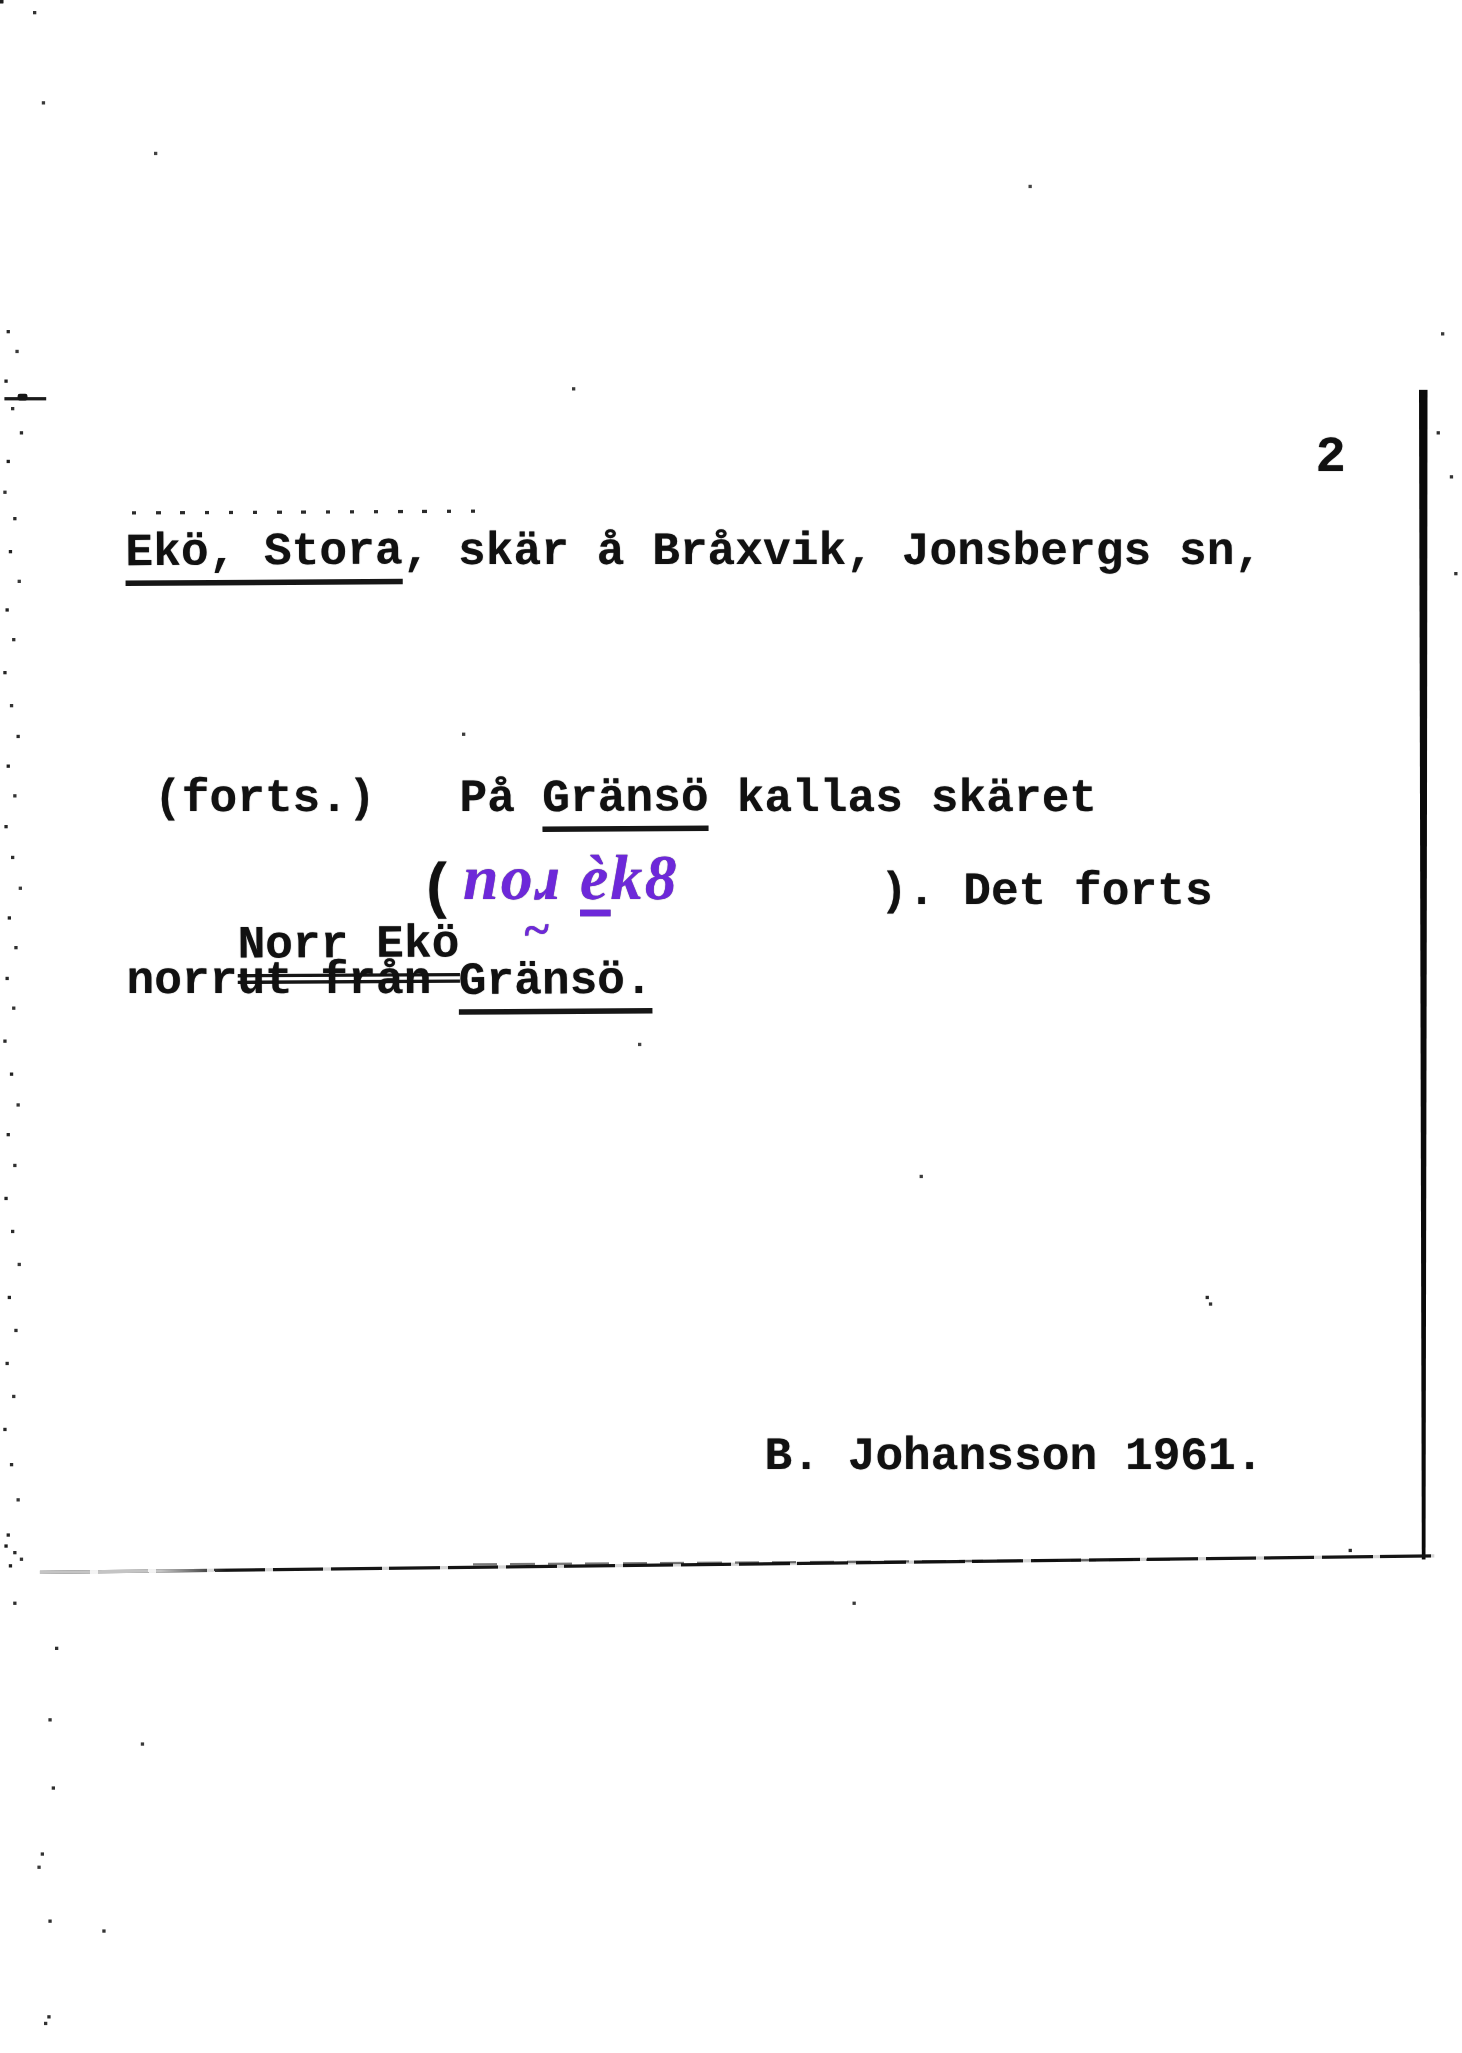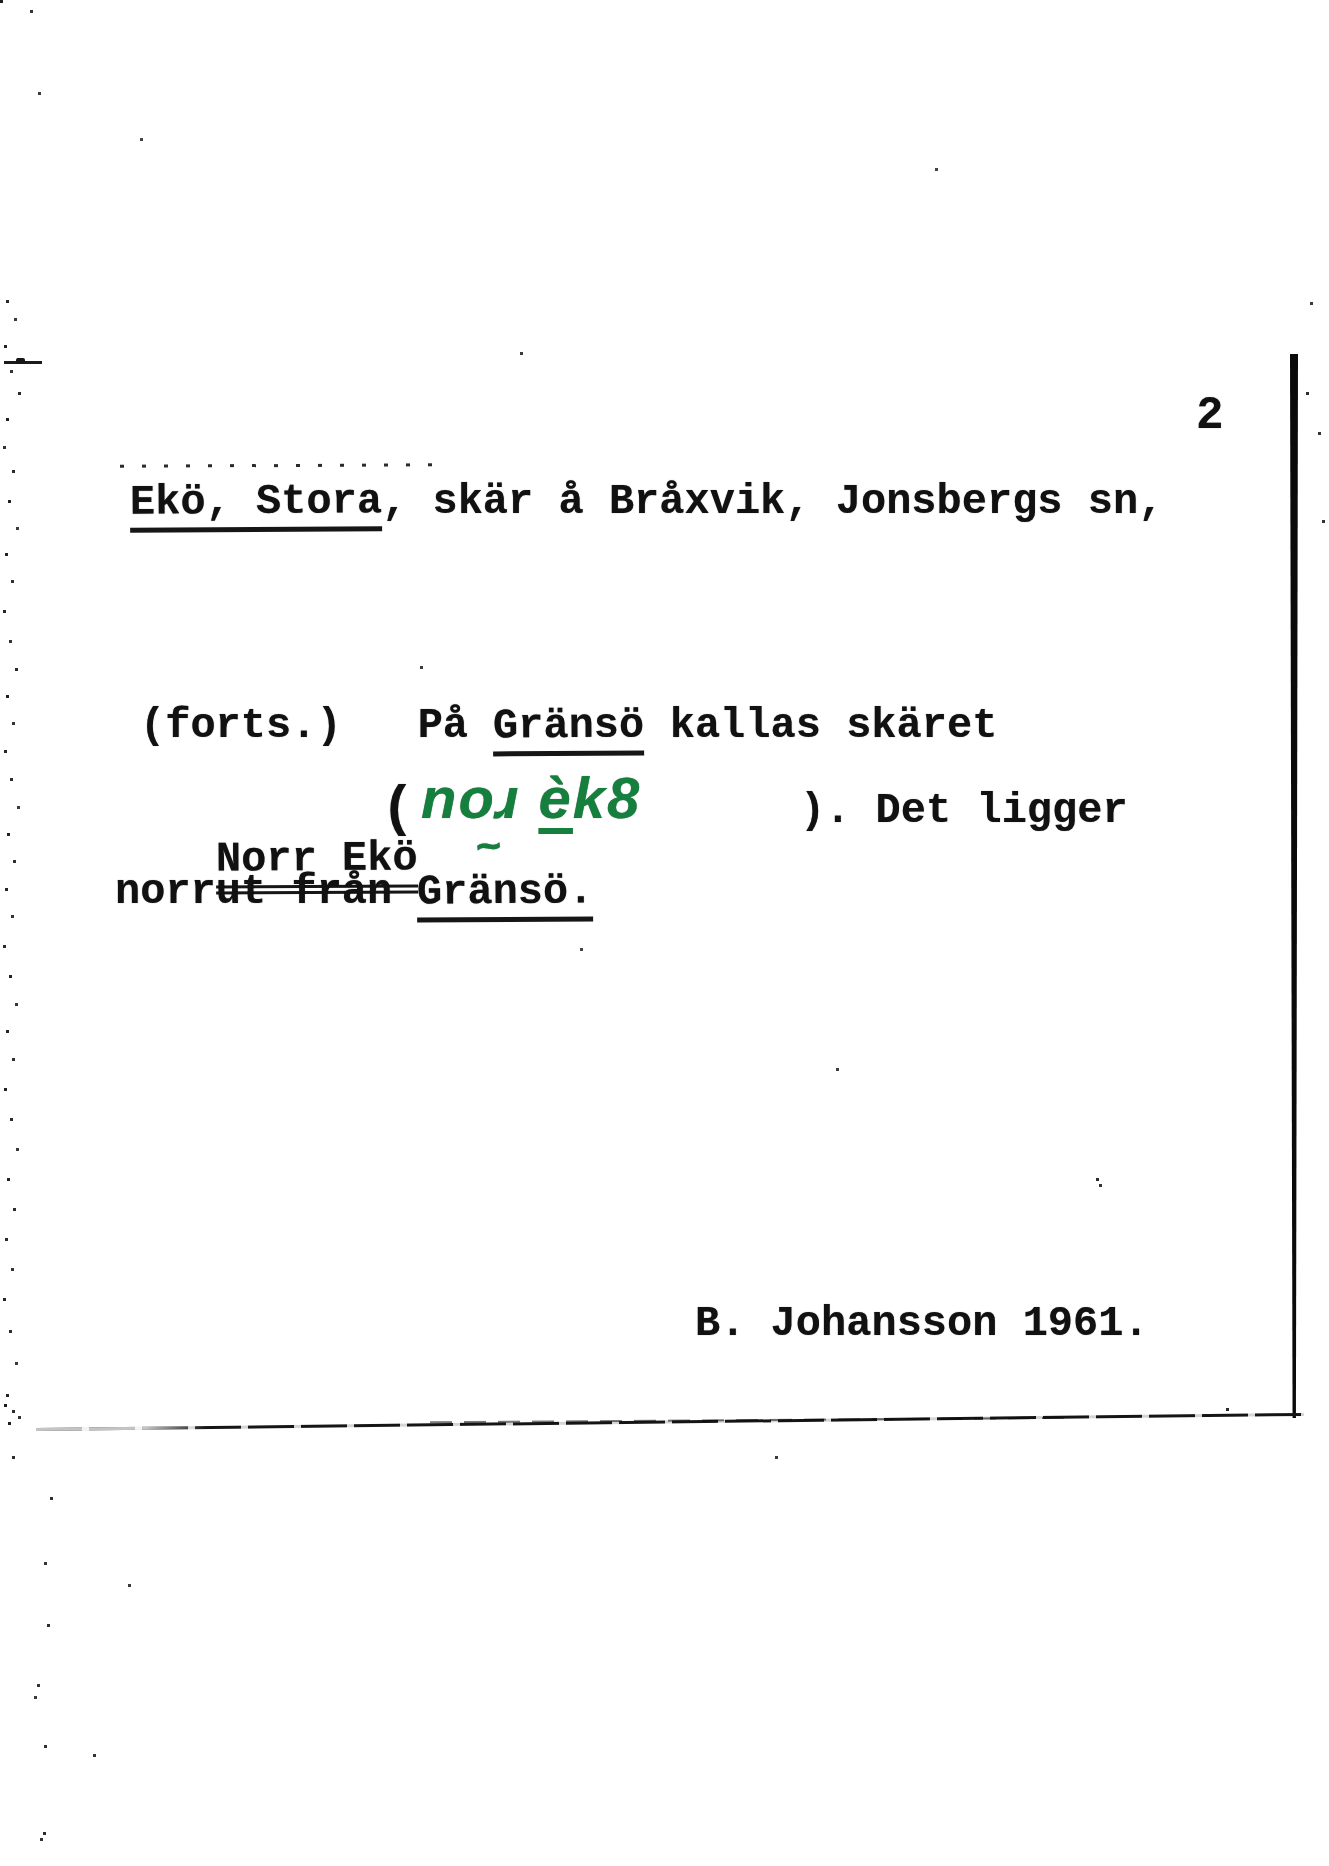--- a/index.html
+++ b/index.html
@@ -17,21 +17,21 @@
     color:#111111;
     font-family:"Liberation Mono", monospace;
     font-weight:700;
     font-size:42px;
     line-height:1.15;
     white-space:pre;
     letter-spacing:0px;
     text-shadow:0 0 1px rgba(0,0,0,.55);
   }
   .page-number{top:390px;left:1196px;font-size:46px;}
-  .line1{top:478px;left:130px;}
+  .line1{top:478px;left:114px;}
   .line2{top:563px;left:115px;}
   .line3{top:702px;left:140px;text-align:center;}
   .line4{top:787px;left:115px;width:1150px;height:80px;}
   .line5{top:868px;left:115px;}
   .signature{top:1300px;left:695px;}
 
   
   .u{
     display:inline-block;
     border-bottom:5px solid #161616;
@@ -46,25 +46,25 @@
   }
   
   .gap-after-forts{margin-left:76px;}
 
   
   .l4-open{position:absolute;left:266px;top:-10px;font-size:56px;font-weight:700;}
   .l4-close{position:absolute;left:685px;top:0;}
   
   .phon{
     position:absolute;left:306px;top:-22px;
-    font-family:Liberation Sans, sans-serif;
+    font-family:Liberation Serif, serif;
     font-style:italic;
     font-weight:700;
     font-size:58px;
-    color:#15803d;
+    color:#6d28d9;
     letter-spacing:2px;
     white-space:pre;
   }
   .phon .w1{position:relative;display:inline-block;}
   .phon .tilde{
     position:absolute;
     left:54px;top:56px;
     font-size:44px;
     font-weight:700;
     transform:rotate(-6deg);
@@ -162,20 +162,20 @@
 
   <div class="tw line1"><span class="u">Ekö, Stora</span><span>, skär å Bråxvik, Jonsbergs sn,</span></div>
 
 
   <div class="tw line3"><span>(forts.)</span><span class="gap-after-forts">På </span><span class="u">Gränsö</span><span> kallas skäret</span></div>
 
   <div class="tw line4">
     <span class="u-double">Norr Ekö</span>
     <span class="l4-open">(</span>
     <span class="phon"><span class="w1"><span>noɹ</span><span class="tilde">~</span></span><span> </span><span class="stress">è</span><span>k8</span></span>
-    <span class="l4-close">). Det ligger</span>
+    <span class="l4-close">). Det forts</span>
   </div>
 
   <div class="tw line5"><span>norrut från </span><span class="u">Gränsö.</span></div>
 
   <div class="tw signature">B. Johansson 1961.</div>
 
 </div>
 
 </body></html>

